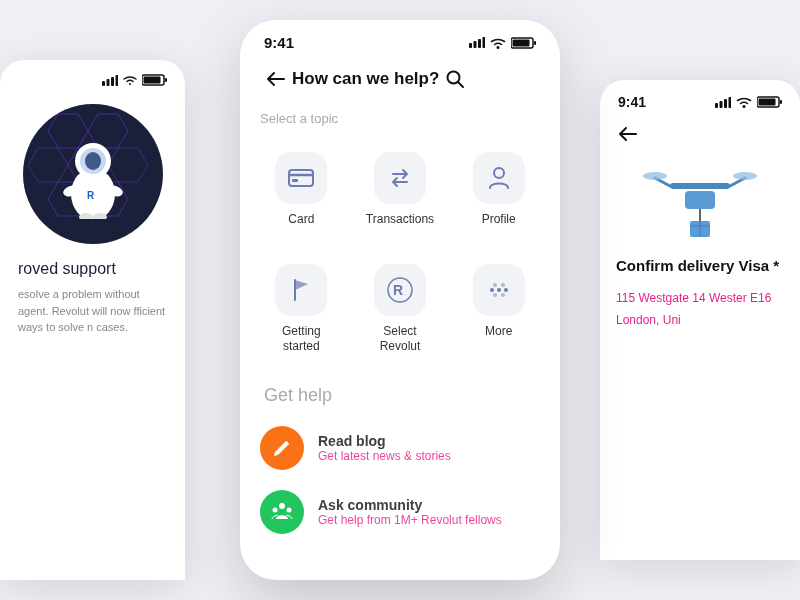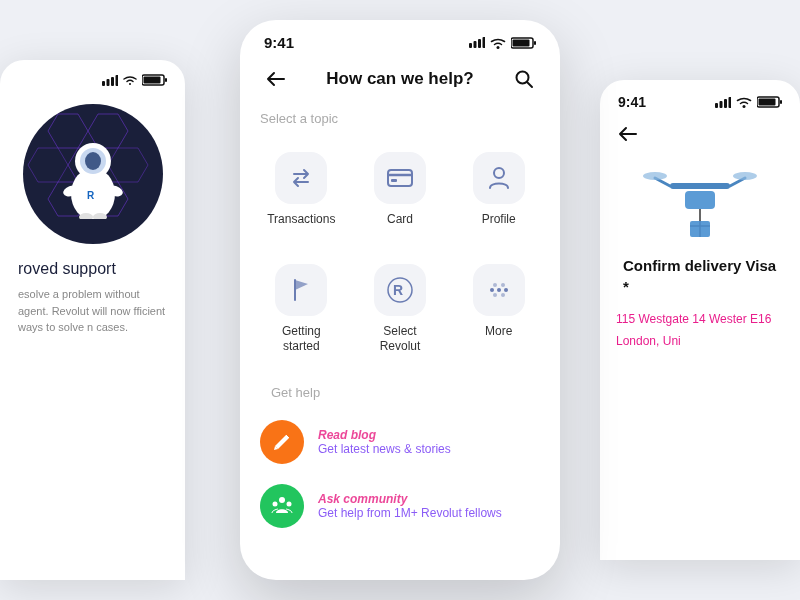--- a/index.html
+++ b/index.html
@@ -104,21 +104,20 @@
       display: flex;
       gap: 5px;
       align-items: center;
       font-size: 12px;
       color: #111;
     }
 
     .phone-header {
       display: flex;
       align-items: center;
-      justify-content: space-between;
       padding: 8px 20px 12px;
     }
 
     .phone-header-title {
       font-size: 17px;
       font-weight: 600;
       color: #111;
     }
 
     .back-btn {
@@ -180,23 +179,23 @@
 
     .topic-label {
       font-size: 12px;
       color: #333;
       text-align: center;
       line-height: 1.3;
       font-weight: 500;
     }
 
     .get-help-label {
-      font-size: 13px;
+      font-size: 18px;
       color: #aaa;
-      padding: 8px 31px 10px;
+      padding: 8px 24px 10px;
     }
 
     .help-items {
       padding: 0 16px;
     }
 
     .help-item {
       display: flex;
       align-items: center;
       gap: 14px;
@@ -214,29 +213,28 @@
       font-size: 18px;
       flex-shrink: 0;
     }
 
     .help-icon.orange { background: #f97316; color: #fff; }
     .help-icon.green { background: #22c55e; color: #fff; }
 
     .help-text-group {}
 
     .help-title {
-      font-size: 12px;
+      font-size: 14px;
       font-weight: 600;
-      color: #ec4899;
-      font-style: italic;
+      color: #404040;
     }
 
     .help-subtitle {
       font-size: 12px;
-      color: #8b5cf6;
+      color: #ec4899;
       margin-top: 0;
     }
 
     
     .right-panel {
       position: absolute;
       right: 0;
       top: 80px;
       width: 200px;
       height: 480px;
@@ -270,21 +268,20 @@
       display: flex;
       justify-content: center;
     }
 
     .right-title {
       font-size: 15px;
       font-weight: 700;
       color: #111;
       padding: 0 16px;
       line-height: 1.4;
-      margin-left: 7px;
     }
 
     .right-address {
       padding: 12px 16px 0;
       font-size: 12px;
       color: #e91e8c;
       line-height: 1.8;
     }
 
     
@@ -393,37 +390,37 @@
       </svg>
     </div>
   </div>
 
   <div class="section-label">Select a topic</div>
 
   <div class="topic-grid">
 
     <div class="topic-item">
       <div class="topic-icon">
-        <svg width="24" height="24" viewBox="0 0 24 24">
-          <path d="M5 8 H19 M15 4 L19 8 L15 12" stroke="#6b7db3" stroke-width="2" fill="none" stroke-linecap="round" stroke-linejoin="round"></path>
-          <path d="M19 16 H5 M9 12 L5 16 L9 20" stroke="#6b7db3" stroke-width="2" fill="none" stroke-linecap="round" stroke-linejoin="round"></path>
-        </svg>
-      </div>
-      <span class="topic-label">Transactions</span>
-    </div>
-
-    <div class="topic-item">
-      <div class="topic-icon">
         <svg width="26" height="20" viewBox="0 0 26 20">
           <rect x="1" y="2" width="24" height="16" rx="3" stroke="#6b7db3" stroke-width="2" fill="none"></rect>
           <line x1="1" y1="7" x2="25" y2="7" stroke="#6b7db3" stroke-width="2.5"></line>
           <rect x="4" y="11" width="6" height="3" rx="1" fill="#6b7db3"></rect>
         </svg>
       </div>
       <span class="topic-label">Card</span>
+    </div>
+
+    <div class="topic-item">
+      <div class="topic-icon">
+        <svg width="24" height="24" viewBox="0 0 24 24">
+          <path d="M5 8 H19 M15 4 L19 8 L15 12" stroke="#6b7db3" stroke-width="2" fill="none" stroke-linecap="round" stroke-linejoin="round"></path>
+          <path d="M19 16 H5 M9 12 L5 16 L9 20" stroke="#6b7db3" stroke-width="2" fill="none" stroke-linecap="round" stroke-linejoin="round"></path>
+        </svg>
+      </div>
+      <span class="topic-label">Transactions</span>
     </div>
 
     <div class="topic-item">
       <div class="topic-icon">
         <svg width="22" height="24" viewBox="0 0 22 24">
           <circle cx="11" cy="7" r="5" stroke="#6b7db3" stroke-width="2" fill="none"></circle>
           <path d="M2 22 C2 16 20 16 20 22" stroke="#6b7db3" stroke-width="2" fill="none" stroke-linecap="round"></path>
         </svg>
       </div>
       <span class="topic-label">Profile</span>

